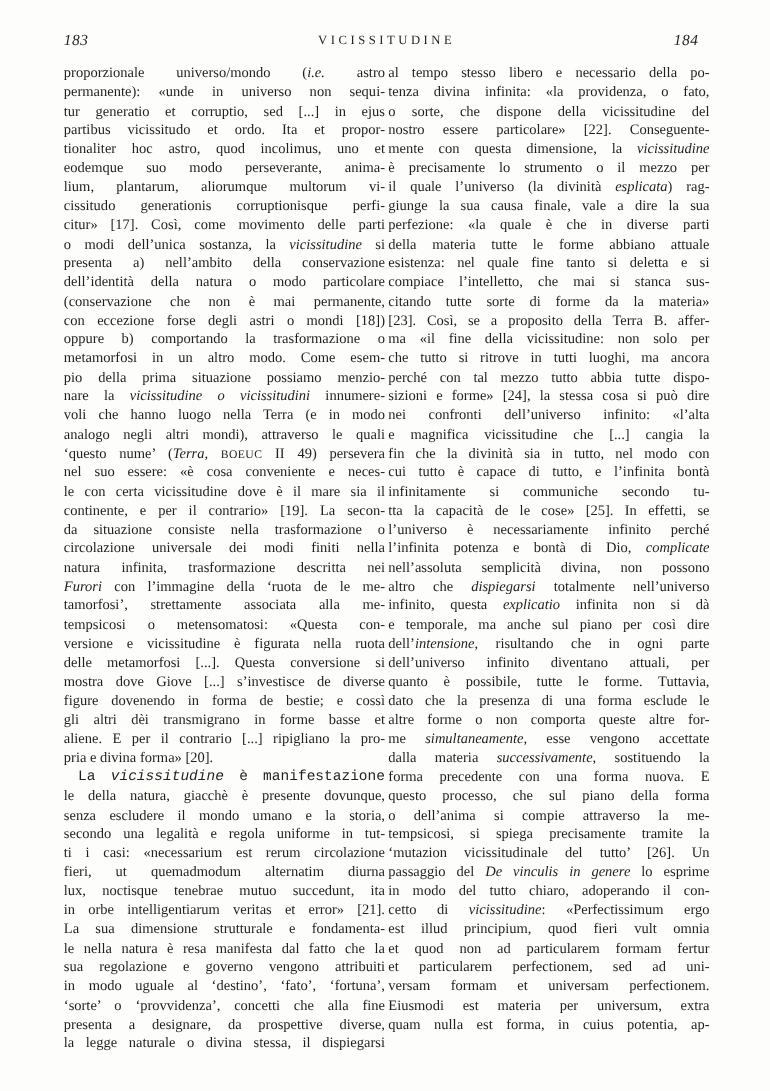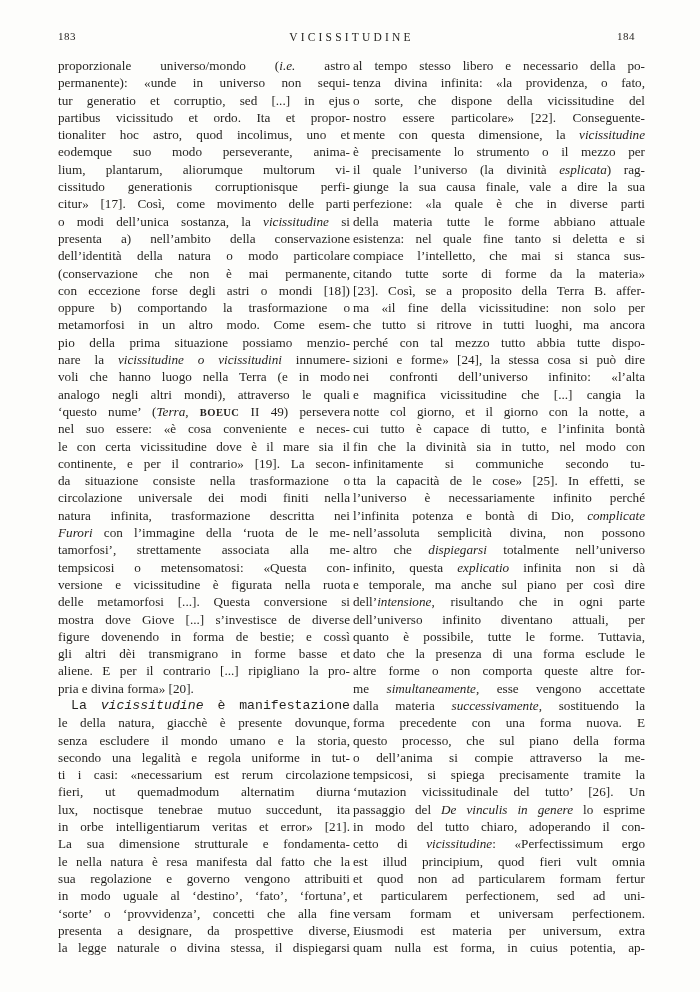--- a/index.html
+++ b/index.html
@@ -5,41 +5,41 @@
   html,body{margin:0;padding:0;background:#fff;}
   .page{
     position:relative;width:700px;height:992px;
     background:var(--paper,#fdfdfb);color:var(--ink,#211f1c);
     font-family:"Liberation Serif","DejaVu Serif",serif;
     overflow:hidden;
   }
   .running-header{
     position:absolute;top:30px;left:58px;right:55px;height:18px;
   }
-  .pagenum{font-size:11px;letter-spacing:0.5px;}
+  .pagenum{font-size:14px;letter-spacing:0.5px;font-style:italic;}
   .pagenum.left{position:absolute;left:0;top:0;}
   .pagenum.right{position:absolute;right:10px;top:0;}
   .running-title{
     position:absolute;left:0;right:0;top:1px;text-align:center;
     font-size:11.5px;letter-spacing:3.2px;word-spacing:2px;
   }
   .body-text{
     position:absolute;top:57px;left:58px;right:55px;bottom:0;
     display:flex;gap:3px;
   }
   .col{flex:1 1 0;min-width:0;}
   .line{
     font-size:13.2px;line-height:17.3px;height:17.3px;
     text-align:justify;text-align-last:justify;
     overflow:hidden;white-space:normal;hyphens:none;
   }
   .line.flush{text-align-last:left;}
   .line.indent{text-indent:13px;font-family:Liberation Mono, monospace;}
   .line i{font-style:italic;}
-  .line .sc{font-size:0.8em;letter-spacing:0.4px;font-weight:bold;}
+  .line .sc{font-size:0.8em;letter-spacing:0.4px;}
 </style>
 </head>
 <body>
 
 <div class="page">
   <div class="running-header">
     <span class="pagenum left">183</span>
     <span class="running-title">VICISSITUDINE</span>
     <span class="pagenum right">184</span>
   </div>
@@ -112,23 +112,22 @@
         <div class="line">esistenza: nel quale fine tanto si deletta e si</div>
         <div class="line">compiace l’intelletto, che mai si stanca sus-</div>
         <div class="line">citando tutte sorte di forme da la materia»</div>
         <div class="line">[23]. Così, se a proposito della Terra B. affer-</div>
         <div class="line">ma «il fine della vicissitudine: non solo per</div>
         <div class="line">che tutto si ritrove in tutti luoghi, ma ancora</div>
         <div class="line">perché con tal mezzo tutto abbia tutte dispo-</div>
         <div class="line">sizioni e forme» [24], la stessa cosa si può dire</div>
         <div class="line">nei confronti dell’universo infinito: «l’alta</div>
         <div class="line">e magnifica vicissitudine che [...] cangia la</div>
-        <div class="line">notte col giorno, et il giorno con la notte, a</div>
+        <div class="line">fin che la divinità sia in tutto, nel modo con</div>
         <div class="line">cui tutto è capace di tutto, e l’infinita bontà</div>
-        <div class="line">fin che la divinità sia in tutto, nel modo con</div>
         <div class="line">infinitamente si communiche secondo tu-</div>
         <div class="line">tta la capacità de le cose» [25]. In effetti, se</div>
         <div class="line">l’universo è necessariamente infinito perché</div>
         <div class="line">l’infinita potenza e bontà di Dio, <i>complicate</i></div>
         <div class="line">nell’assoluta semplicità divina, non possono</div>
         <div class="line">altro che <i>dispiegarsi</i> totalmente nell’universo</div>
         <div class="line">infinito, questa <i>explicatio</i> infinita non si dà</div>
         <div class="line">e temporale, ma anche sul piano per così dire</div>
         <div class="line">dell’<i>intensione</i>, risultando che in ogni parte</div>
         <div class="line">dell’universo infinito diventano attuali, per</div>

